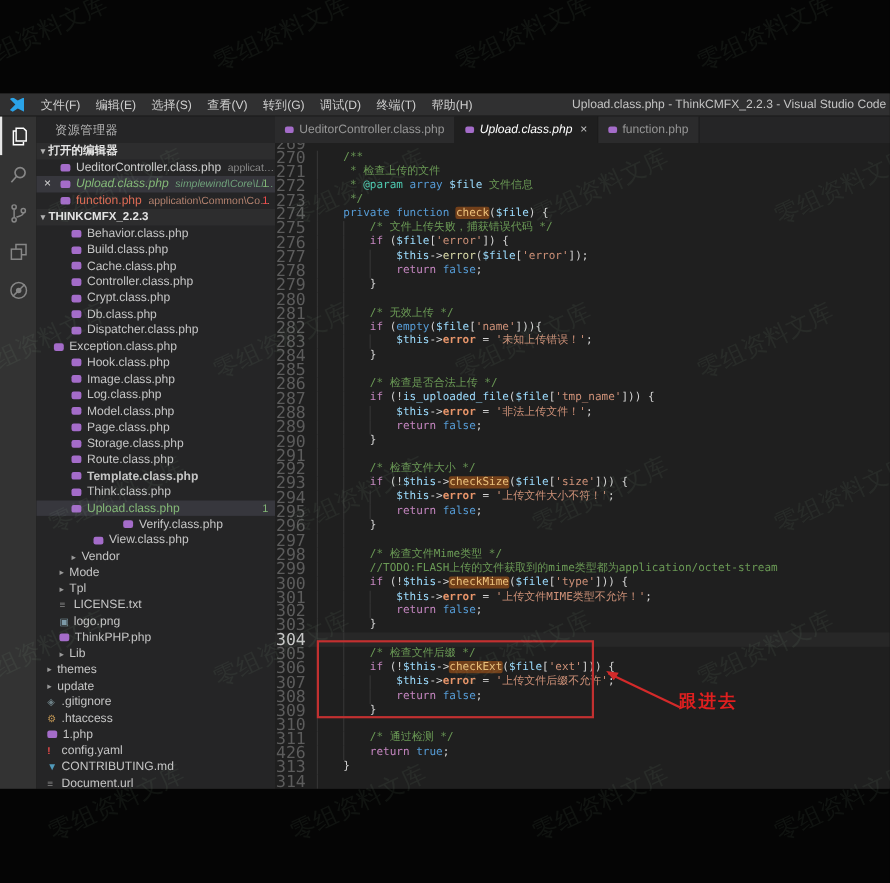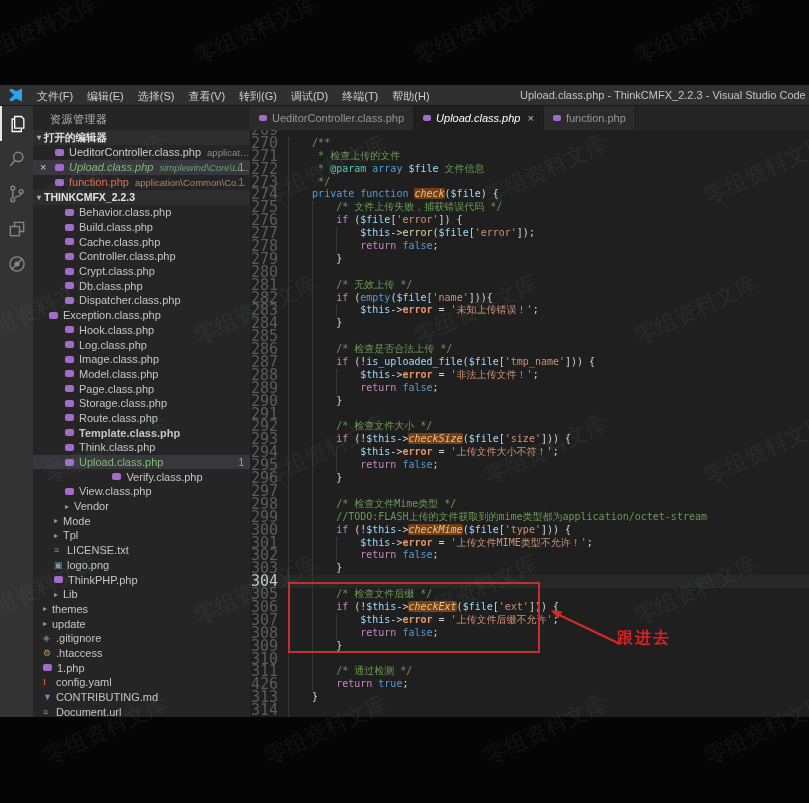--- a/index.html
+++ b/index.html
@@ -56,21 +56,21 @@
     font-family:"DejaVu Sans Mono",monospace;font-size:10px;white-space:pre;}
   .crow.active-line{background:rgba(120,120,120,.10);}
   .lnum{width:28px;flex:none;text-align:right;color:#5c5c5c;padding-right:10px;
     font-family:"DejaVu Sans Mono",monospace;font-size:15px;}
   .active-line .lnum{color:#c6c6c6;}
   .ctext{flex:1;position:relative;}
   .iguide{position:absolute;top:0;bottom:0;width:1px;background:#363636;}
   .tk-pl{color:#d4d4d4}.tk-cm{color:#6a9955}.tk-kw{color:#c586c0}.tk-st{color:#569cd6}
   .tk-bo{color:#569cd6}.tk-fn{color:#dcdcaa}.tk-va{color:#9cdcfe}.tk-str{color:#ce9178}
   .tk-pr{color:#e8956a;font-weight:bold}.tk-dt{color:#4ec9b0}.tk-ty{color:#569cd6}
-  .tk-fnh{color:#ecc07a;background:#73401a;border-radius:2px;font-style:italic;}
+  .tk-fnh{color:#ecc07a;background:#73401a;border-radius:2px;}
   
   #anno-box{position:absolute;left:288px;top:497px;width:252px;height:71px;
     border:2px solid #c23030;box-sizing:border-box;pointer-events:none;}
   #anno-svg{position:absolute;left:0;top:0;pointer-events:none;}
   #anno-label{position:absolute;left:617px;top:543px;font-size:16px;font-weight:bold;
     color:#e01f1f;letter-spacing:2px;pointer-events:none;}
   
   .wm{position:absolute;font-size:22px;color:#9fc9a4;opacity:.07;transform:rotate(-25deg);
     white-space:nowrap;pointer-events:none;}
 </style>
@@ -195,25 +195,25 @@
           <div class="tree-row" style="padding-left: 16px;">
             <span class="icon-php"></span>
             <span>Exception.class.php</span>
           </div>
           <div class="tree-row" style="padding-left: 32px;">
             <span class="icon-php"></span>
             <span>Hook.class.php</span>
           </div>
           <div class="tree-row" style="padding-left: 32px;">
             <span class="icon-php"></span>
+            <span>Image.class.php</span>
+          </div>
+          <div class="tree-row" style="padding-left: 32px;">
+            <span class="icon-php"></span>
             <span>Log.class.php</span>
-          </div>
-          <div class="tree-row" style="padding-left: 32px;">
-            <span class="icon-php"></span>
-            <span>Image.class.php</span>
           </div>
           <div class="tree-row" style="padding-left: 32px;">
             <span class="icon-php"></span>
             <span>Model.class.php</span>
           </div>
           <div class="tree-row" style="padding-left: 32px;">
             <span class="icon-php"></span>
             <span>Page.class.php</span>
           </div>
           <div class="tree-row" style="padding-left: 32px;">
@@ -234,21 +234,21 @@
           </div>
           <div class="tree-row selected" style="padding-left: 32px;">
             <span class="icon-php"></span>
             <span style="color: rgb(132, 185, 119);">Upload.class.php</span>
             <span class="badge" style="color: rgb(132, 185, 119);">1</span>
           </div>
           <div class="tree-row" style="padding-left: 32px; justify-content: center;">
             <span class="icon-php"></span>
             <span>Verify.class.php</span>
           </div>
-          <div class="tree-row" style="padding-left: 32px;">
+          <div class="tree-row" style="padding-left: 52px;">
             <span class="icon-php"></span>
             <span>View.class.php</span>
           </div>
           <div class="tree-row" style="padding-left: 32px;">
             <span class="tree-arrow">▸</span>
             <span>Vendor</span>
           </div>
           <div class="tree-row" style="padding-left: 21px;">
             <span class="tree-arrow">▸</span>
             <span>Mode</span>

